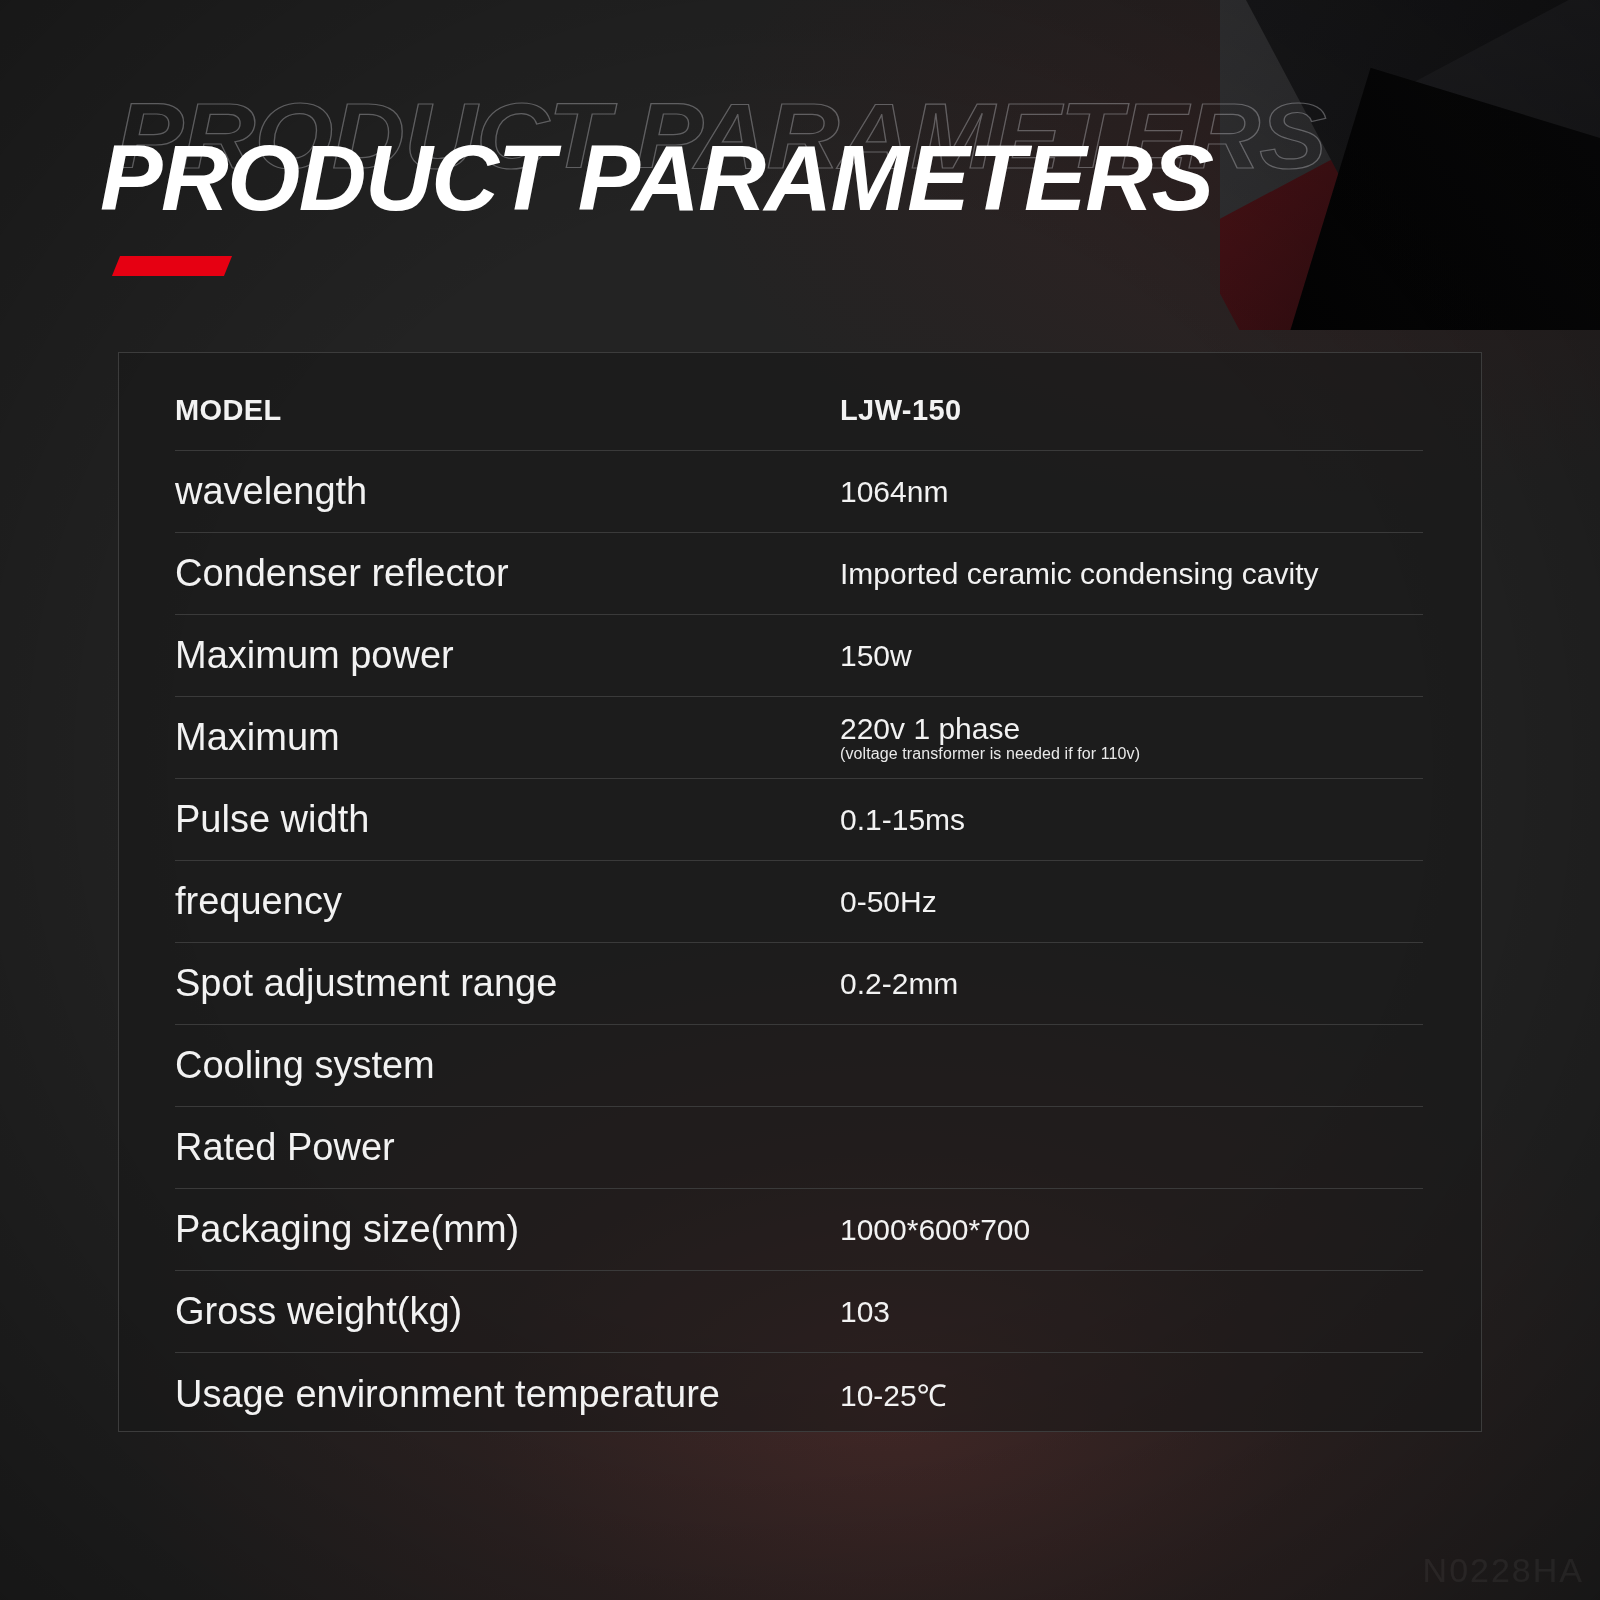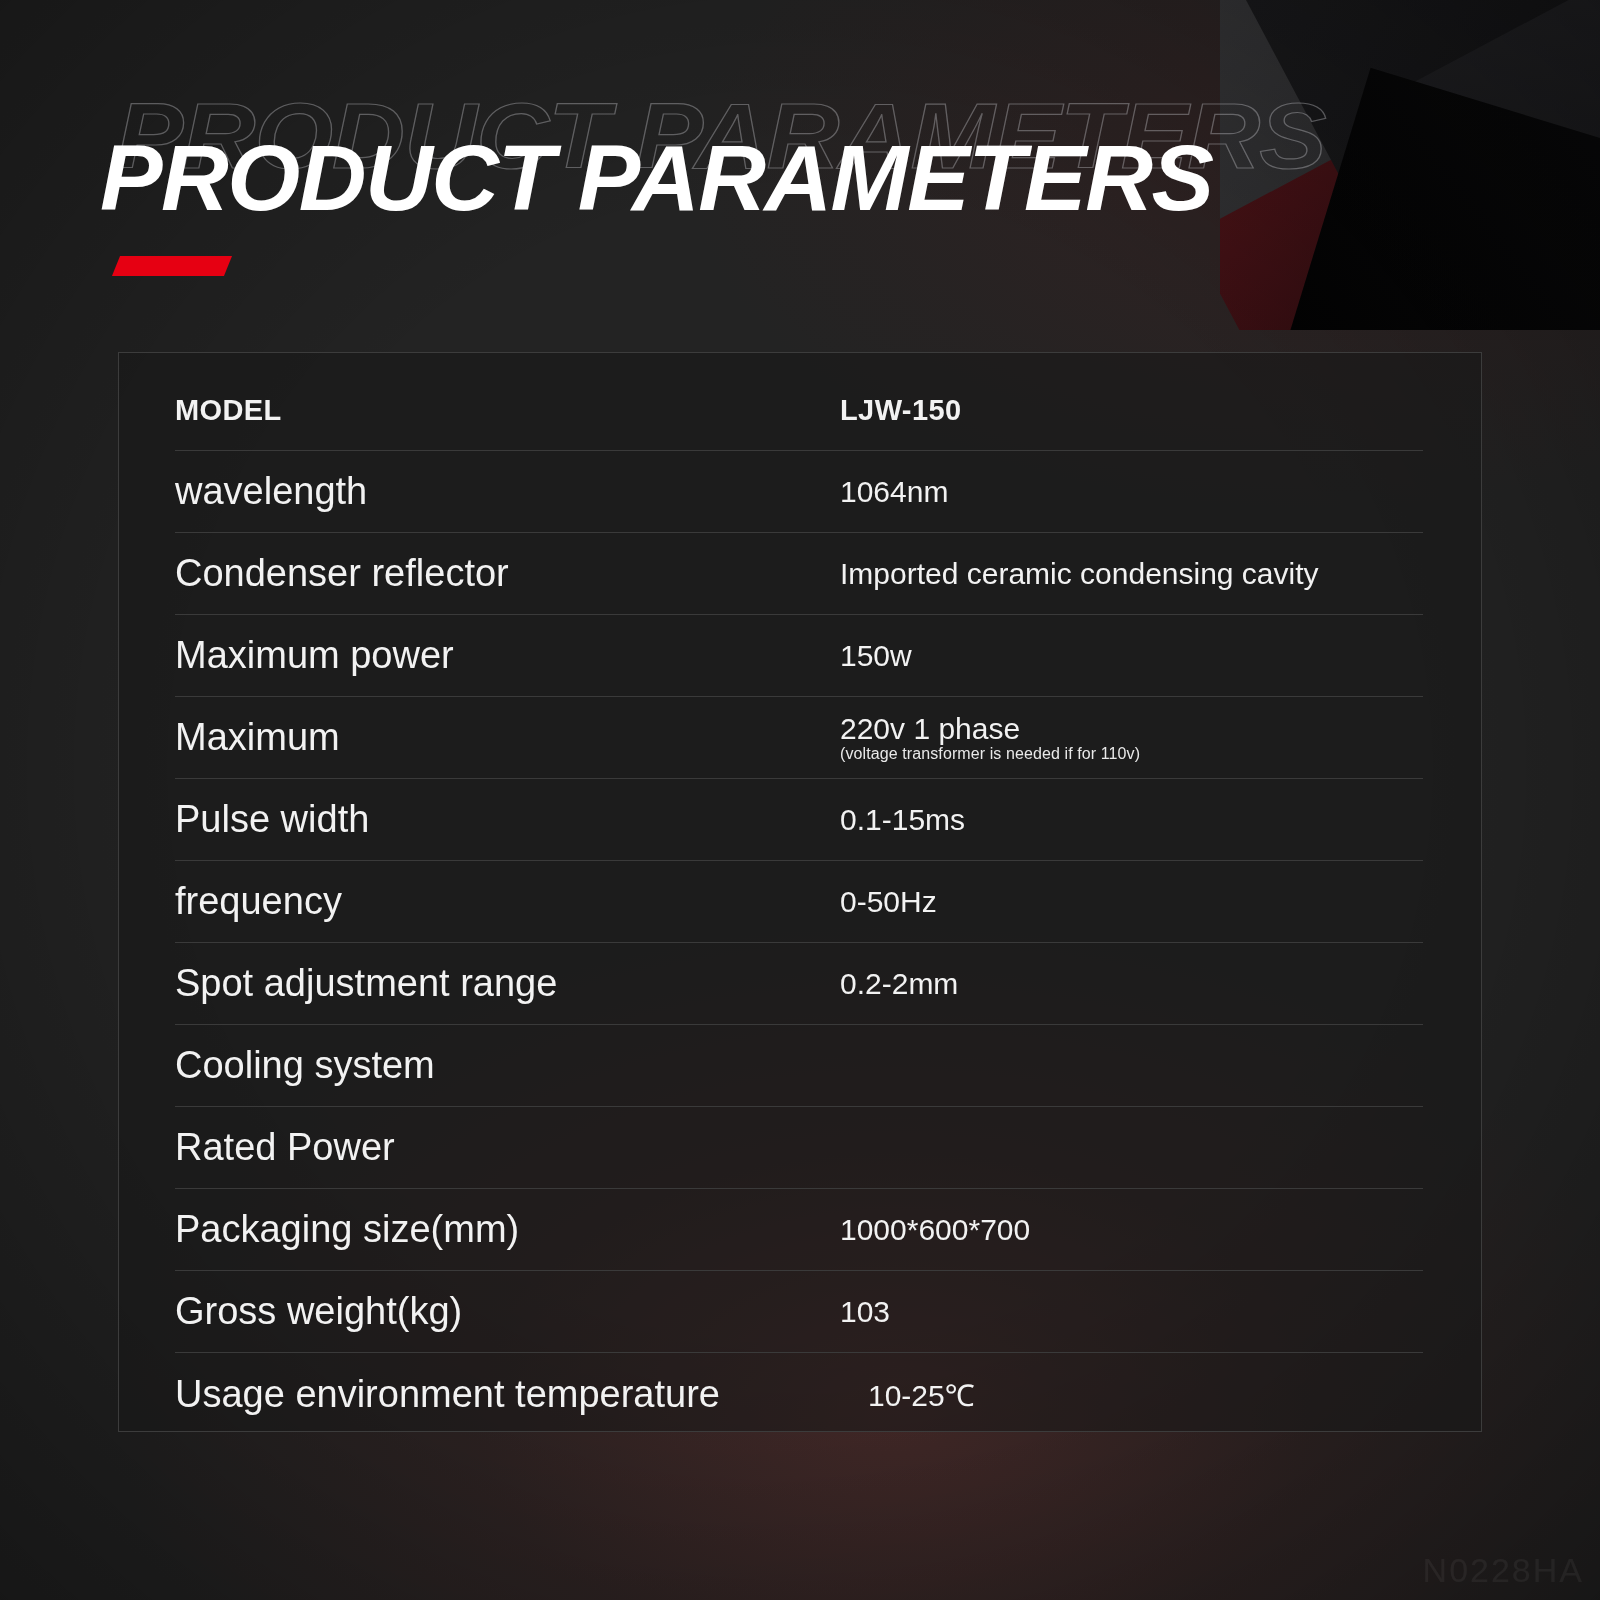--- a/index.html
+++ b/index.html
@@ -155,21 +155,20 @@
   }
   .spec-row {
     display: flex;
     align-items: center;
     min-height: 82px;
     border-bottom: 1px solid #3a3a3a;
     box-sizing: border-box;
   }
   .spec-row:last-child {
     border-bottom: none;
-    gap: 28px;
   }
   .spec-row.header-row {
     min-height: 80px;
   }
   .cell-label {
     width: 665px;
     flex: 0 0 665px;
     color: #f2f2f2;
     font-size: 38px;
     font-weight: 400;

